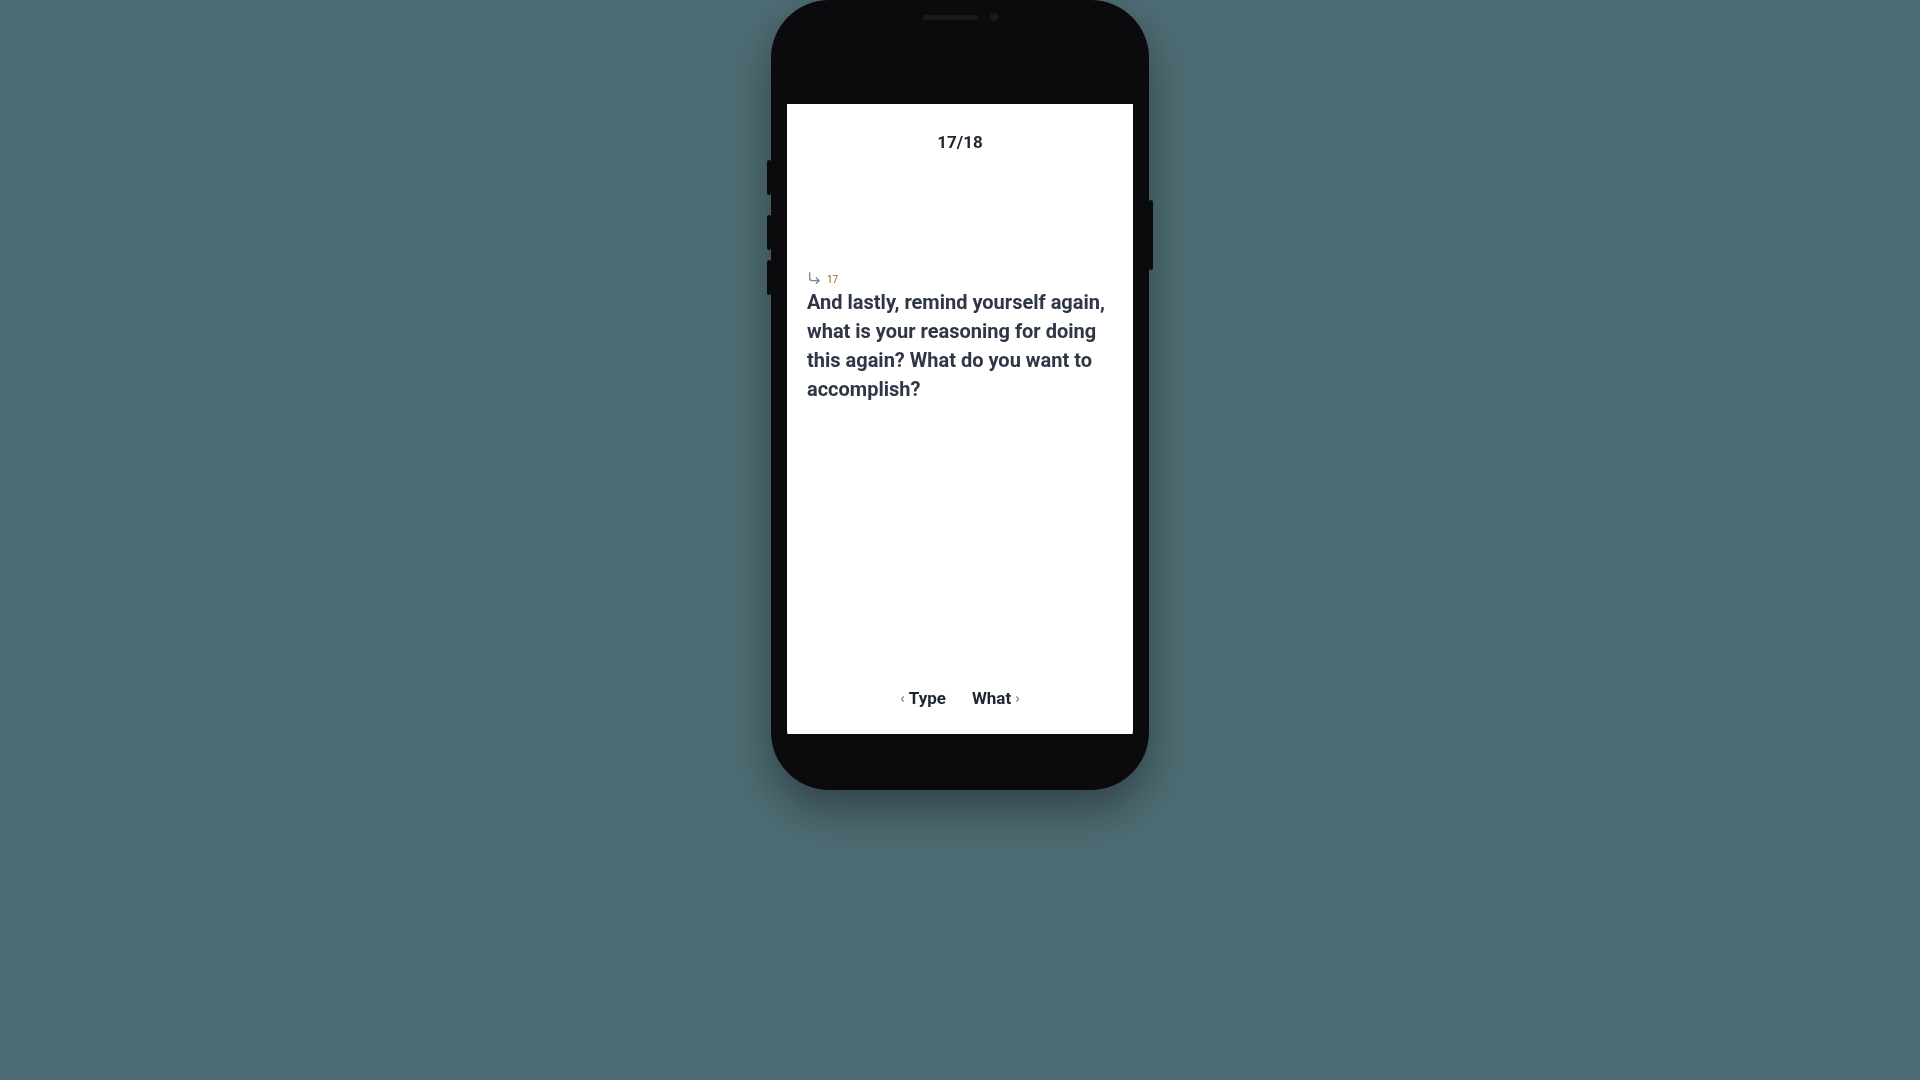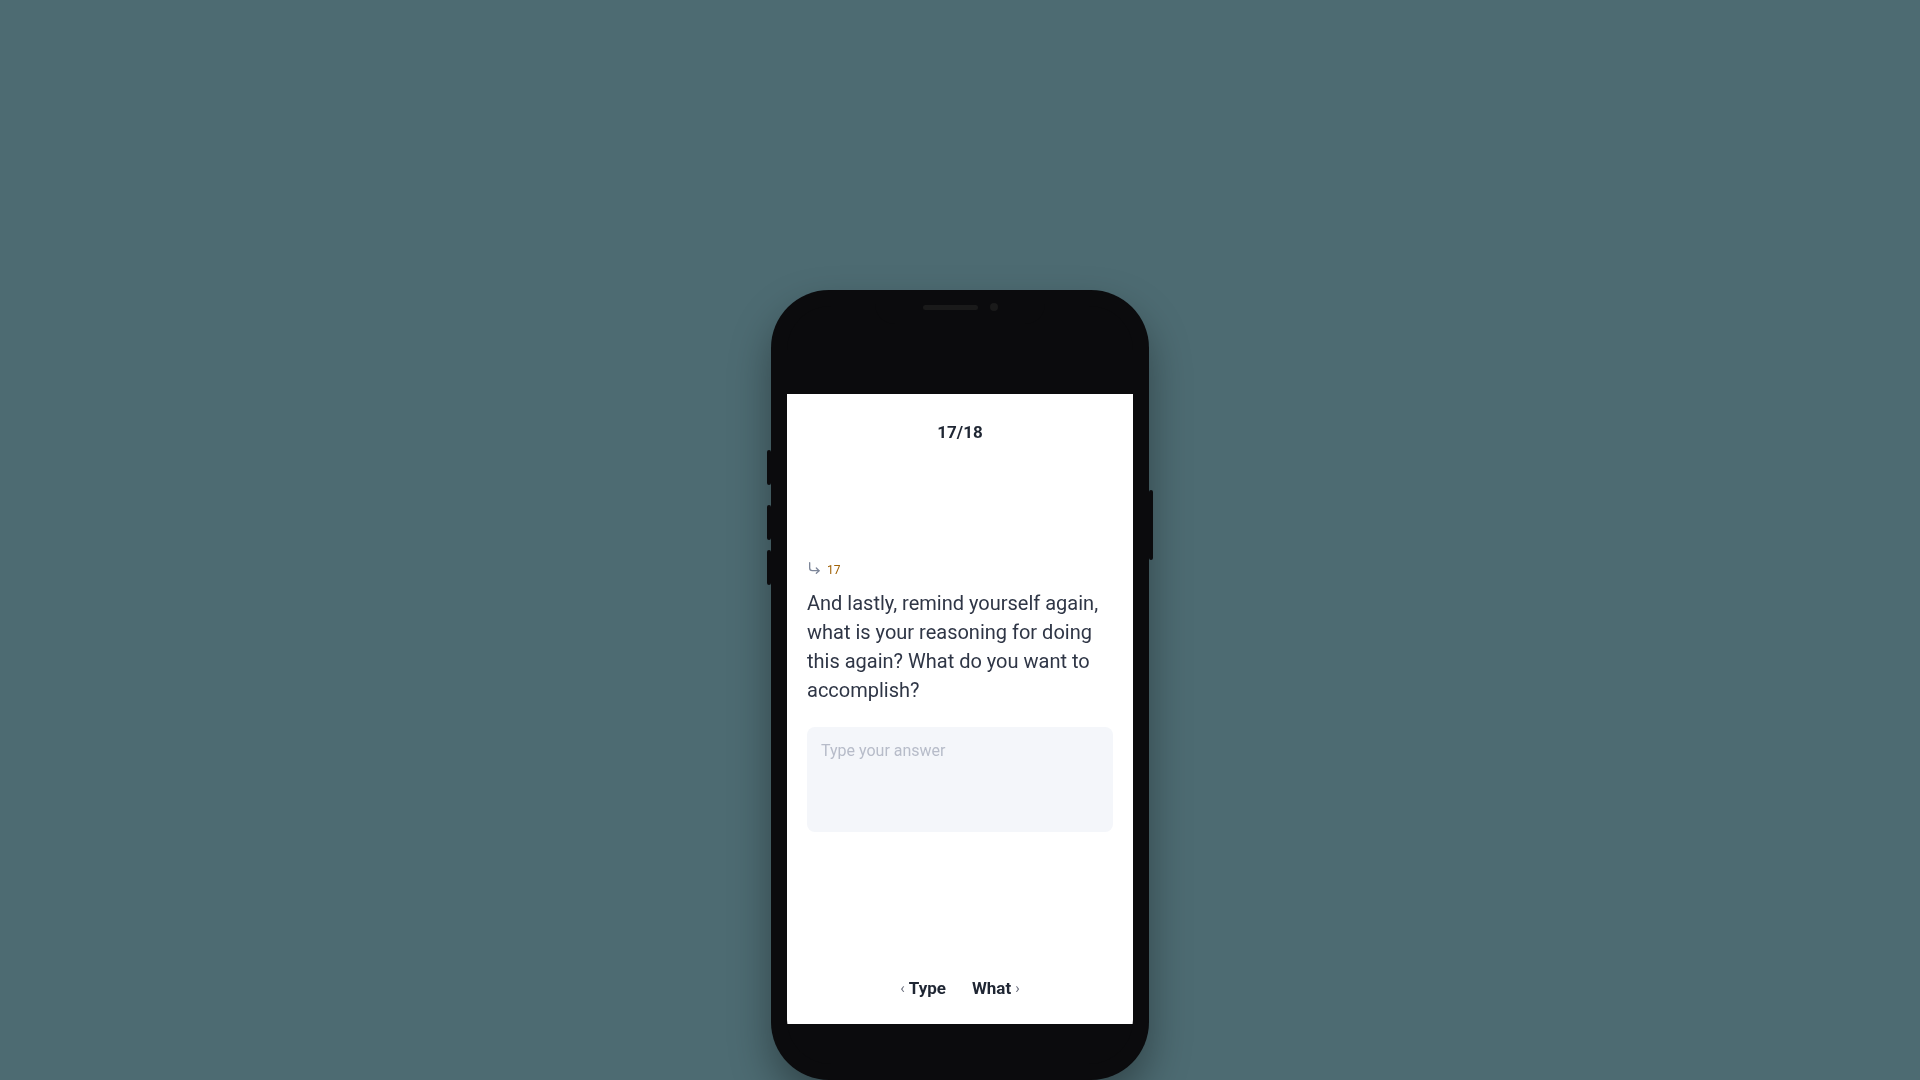--- a/index.html
+++ b/index.html
@@ -10,21 +10,21 @@
     background: #4d6b72;
     font-family: -apple-system, BlinkMacSystemFont, "Segoe UI", Roboto, sans-serif;
     overflow: hidden;
   }
 
   .stage {
     width: 1920px;
     height: 1080px;
     display: flex;
     justify-content: center;
-    align-items: flex-end;
+    align-items: flex-start;
   }
 
   
   .phone {
     position: relative;
     width: 378px;
     height: 790px;
     background: #0b0b0d;
     border-radius: 58px;
     box-shadow: 0 20px 40px rgba(0,0,0,0.35);
@@ -119,34 +119,33 @@
     display: flex;
     flex-direction: column;
     justify-content: flex-start;
     padding-top: 110px;
   }
 
   .qline {
     display: flex;
     align-items: center;
     color: #a16207;
-    font-size: 12px;
-    margin-bottom: 10px;
+    font-size: 10px;
   }
   .qline svg {
     width: 16px;
     height: 16px;
     margin-right: 4px;
     stroke: #7d8699;
   }
 
   .question {
     font-size: 20px;
     line-height: 1.45;
-    font-weight: 400;
+    font-weight: 700;
     color: #2f3646;
     margin-bottom: 22px;
   }
 
   .answer {
     width: 100%;
     box-sizing: border-box;
     min-height: 105px;
     border: none;
     background: #f4f6fa;
@@ -208,21 +207,20 @@
               <svg viewBox="0 0 24 24" fill="none" stroke-width="2" stroke-linecap="round" stroke-linejoin="round">
                 <path d="M4 4v8a4 4 0 0 0 4 4h10"></path>
                 <path d="M14 12l4 4-4 4"></path>
               </svg>
             </span>
             <span>17</span>
           </div>
 
           <div class="question">And lastly, remind yourself again, what is your reasoning for doing this again? What do you want to accomplish?</div>
 
-          <textarea class="answer" placeholder="Type your answer" style=""></textarea>
         </div>
 
         <div class="nav">
           <button>
             <span class="chev">‹</span>
             <span>Type</span>
           </button>
           <button>
             <span>What</span>
             <span class="chev">›</span>

